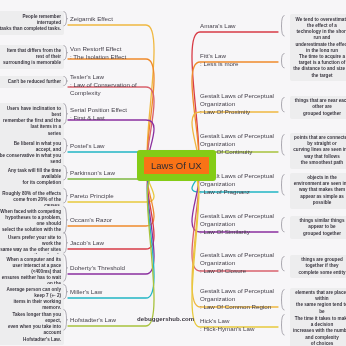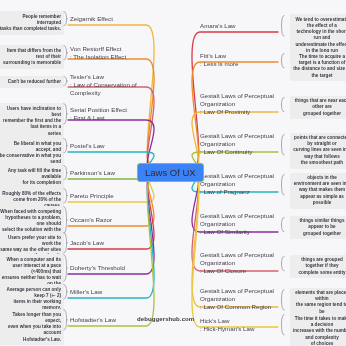--- a/index.html
+++ b/index.html
@@ -10,23 +10,23 @@
     position:relative;
   }
   #stage{position:absolute;left:0;top:0;width:346px;height:346px;overflow:hidden;}
 
   
   #links{position:absolute;left:0;top:0;width:346px;height:346px;}
 
   
   .center-node{
     position:absolute;
-    left:137px;top:163px;
-    background:#3b82f6;
-    border:1px solid #84cc16;
+    left:137px;top:150px;
+    background:#f97316;
+    border:7px solid #84cc16;
     border-radius:3px;
     padding:3px 7px;
     font-size:9.5px;
     color:#2e2b33;
     white-space:nowrap;
     z-index:30;
     box-shadow:0 0 2px rgba(0,0,0,0.04);
   }
 
   

